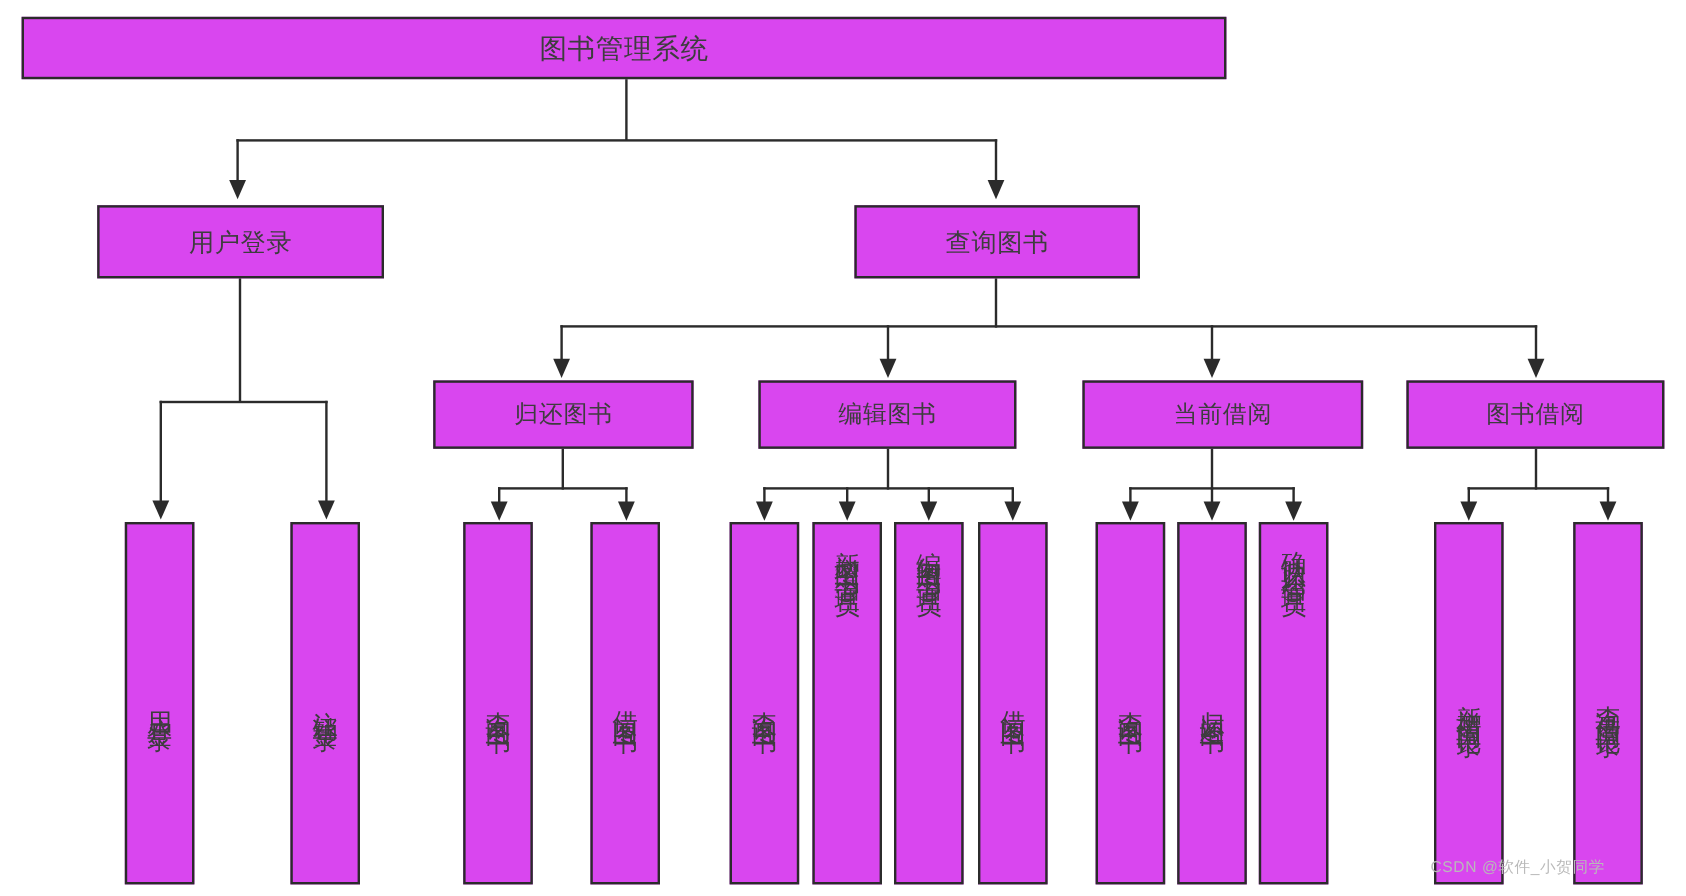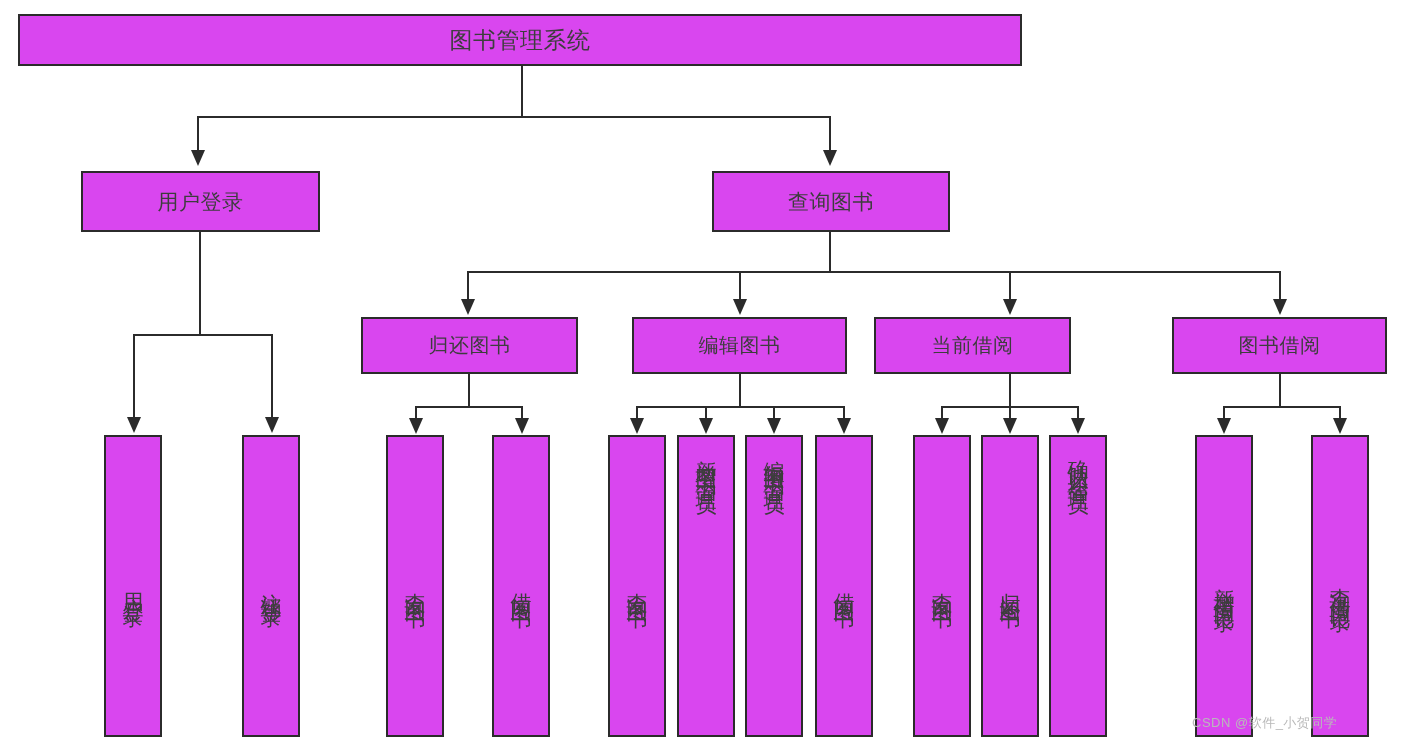--- a/index.html
+++ b/index.html
@@ -136,21 +136,21 @@
   <div class="arrow" style="left:1003px; top:299px;"></div>
   <div class="vline" style="left:1279px; top:271px; height:30px;"></div>
   <div class="arrow" style="left:1273px; top:299px;"></div>
 
   <div class="node lvl2" style="left:361px; top:317px; width:217px; height:57px;">
     <span>归还图书</span>
   </div>
   <div class="node lvl2" style="left:632px; top:317px; width:215px; height:57px;">
     <span>编辑图书</span>
   </div>
-  <div class="node lvl2" style="left:874px; top:317px; width:197px; height:57px;">
+  <div class="node lvl2" style="left:902px; top:317px; width:234px; height:57px;">
     <span>当前借阅</span>
   </div>
   <div class="node lvl2" style="left:1172px; top:317px; width:215px; height:57px;">
     <span>图书借阅</span>
   </div>
 
   <div class="vline" style="left:468px; top:374px; height:34px;"></div>
   <div class="hline" style="left:415px; top:406px; width:108px;"></div>
   <div class="vline" style="left:415px; top:406px; height:14px;"></div>
   <div class="arrow" style="left:409px; top:418px;"></div>

